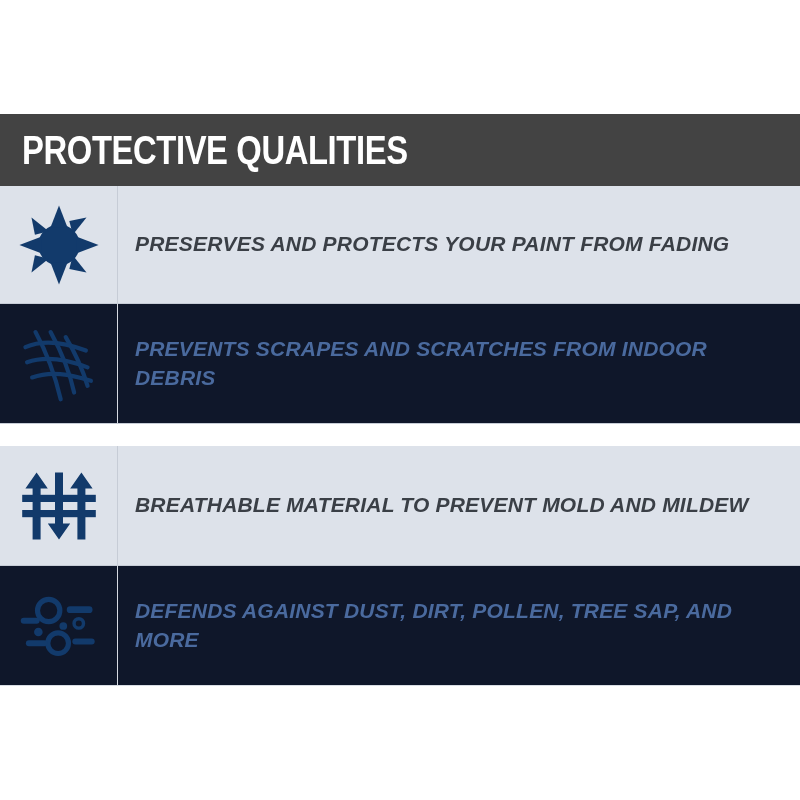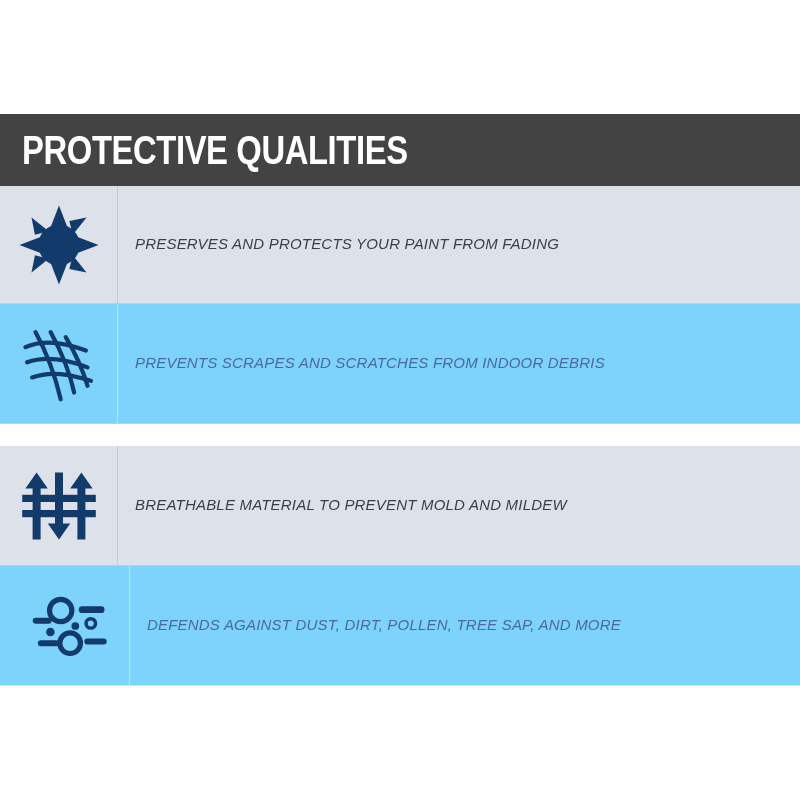--- a/index.html
+++ b/index.html
@@ -56,24 +56,24 @@
   }
 
   .row {
     position: relative;
     display: flex;
     align-items: stretch;
     width: 800px;
     box-sizing: border-box;
     border-bottom: 1px solid #c6ccd6;
   }
-  .row:last-child { border-bottom: 1px solid #d8dde4; padding-left: 12px; }
+  .row:last-child { border-bottom: 1px solid #d8dde4; }
 
   .row.shade   { background: #dde2ea; }
-  .row.plain   { background: #7dd3fc; }
+  .row.plain   { background: #0f172a; }
 
   .icon-cell {
     width: 118px;
     min-width: 118px;
     display: flex;
     align-items: center;
     justify-content: center;
     box-sizing: border-box;
     border-right: 1px solid #c6ccd6;
   }
@@ -82,22 +82,22 @@
   .text-cell {
     flex: 1;
     display: flex;
     align-items: center;
     box-sizing: border-box;
     padding: 10px 34px 10px 17px;
   }
 
   .row-text {
     font-family: "Liberation Sans", sans-serif;
-    font-size: 15px;
-    font-weight: normal;
+    font-size: 21px;
+    font-weight: bold;
     font-style: italic;
     letter-spacing: 0.2px;
     line-height: 1.36;
     text-transform: uppercase;
   }
   .txt-dark { color: #3a3f46; }
   .txt-blue { color: #4a6a9e; }
 
   .icon-svg { display: block; }
 

